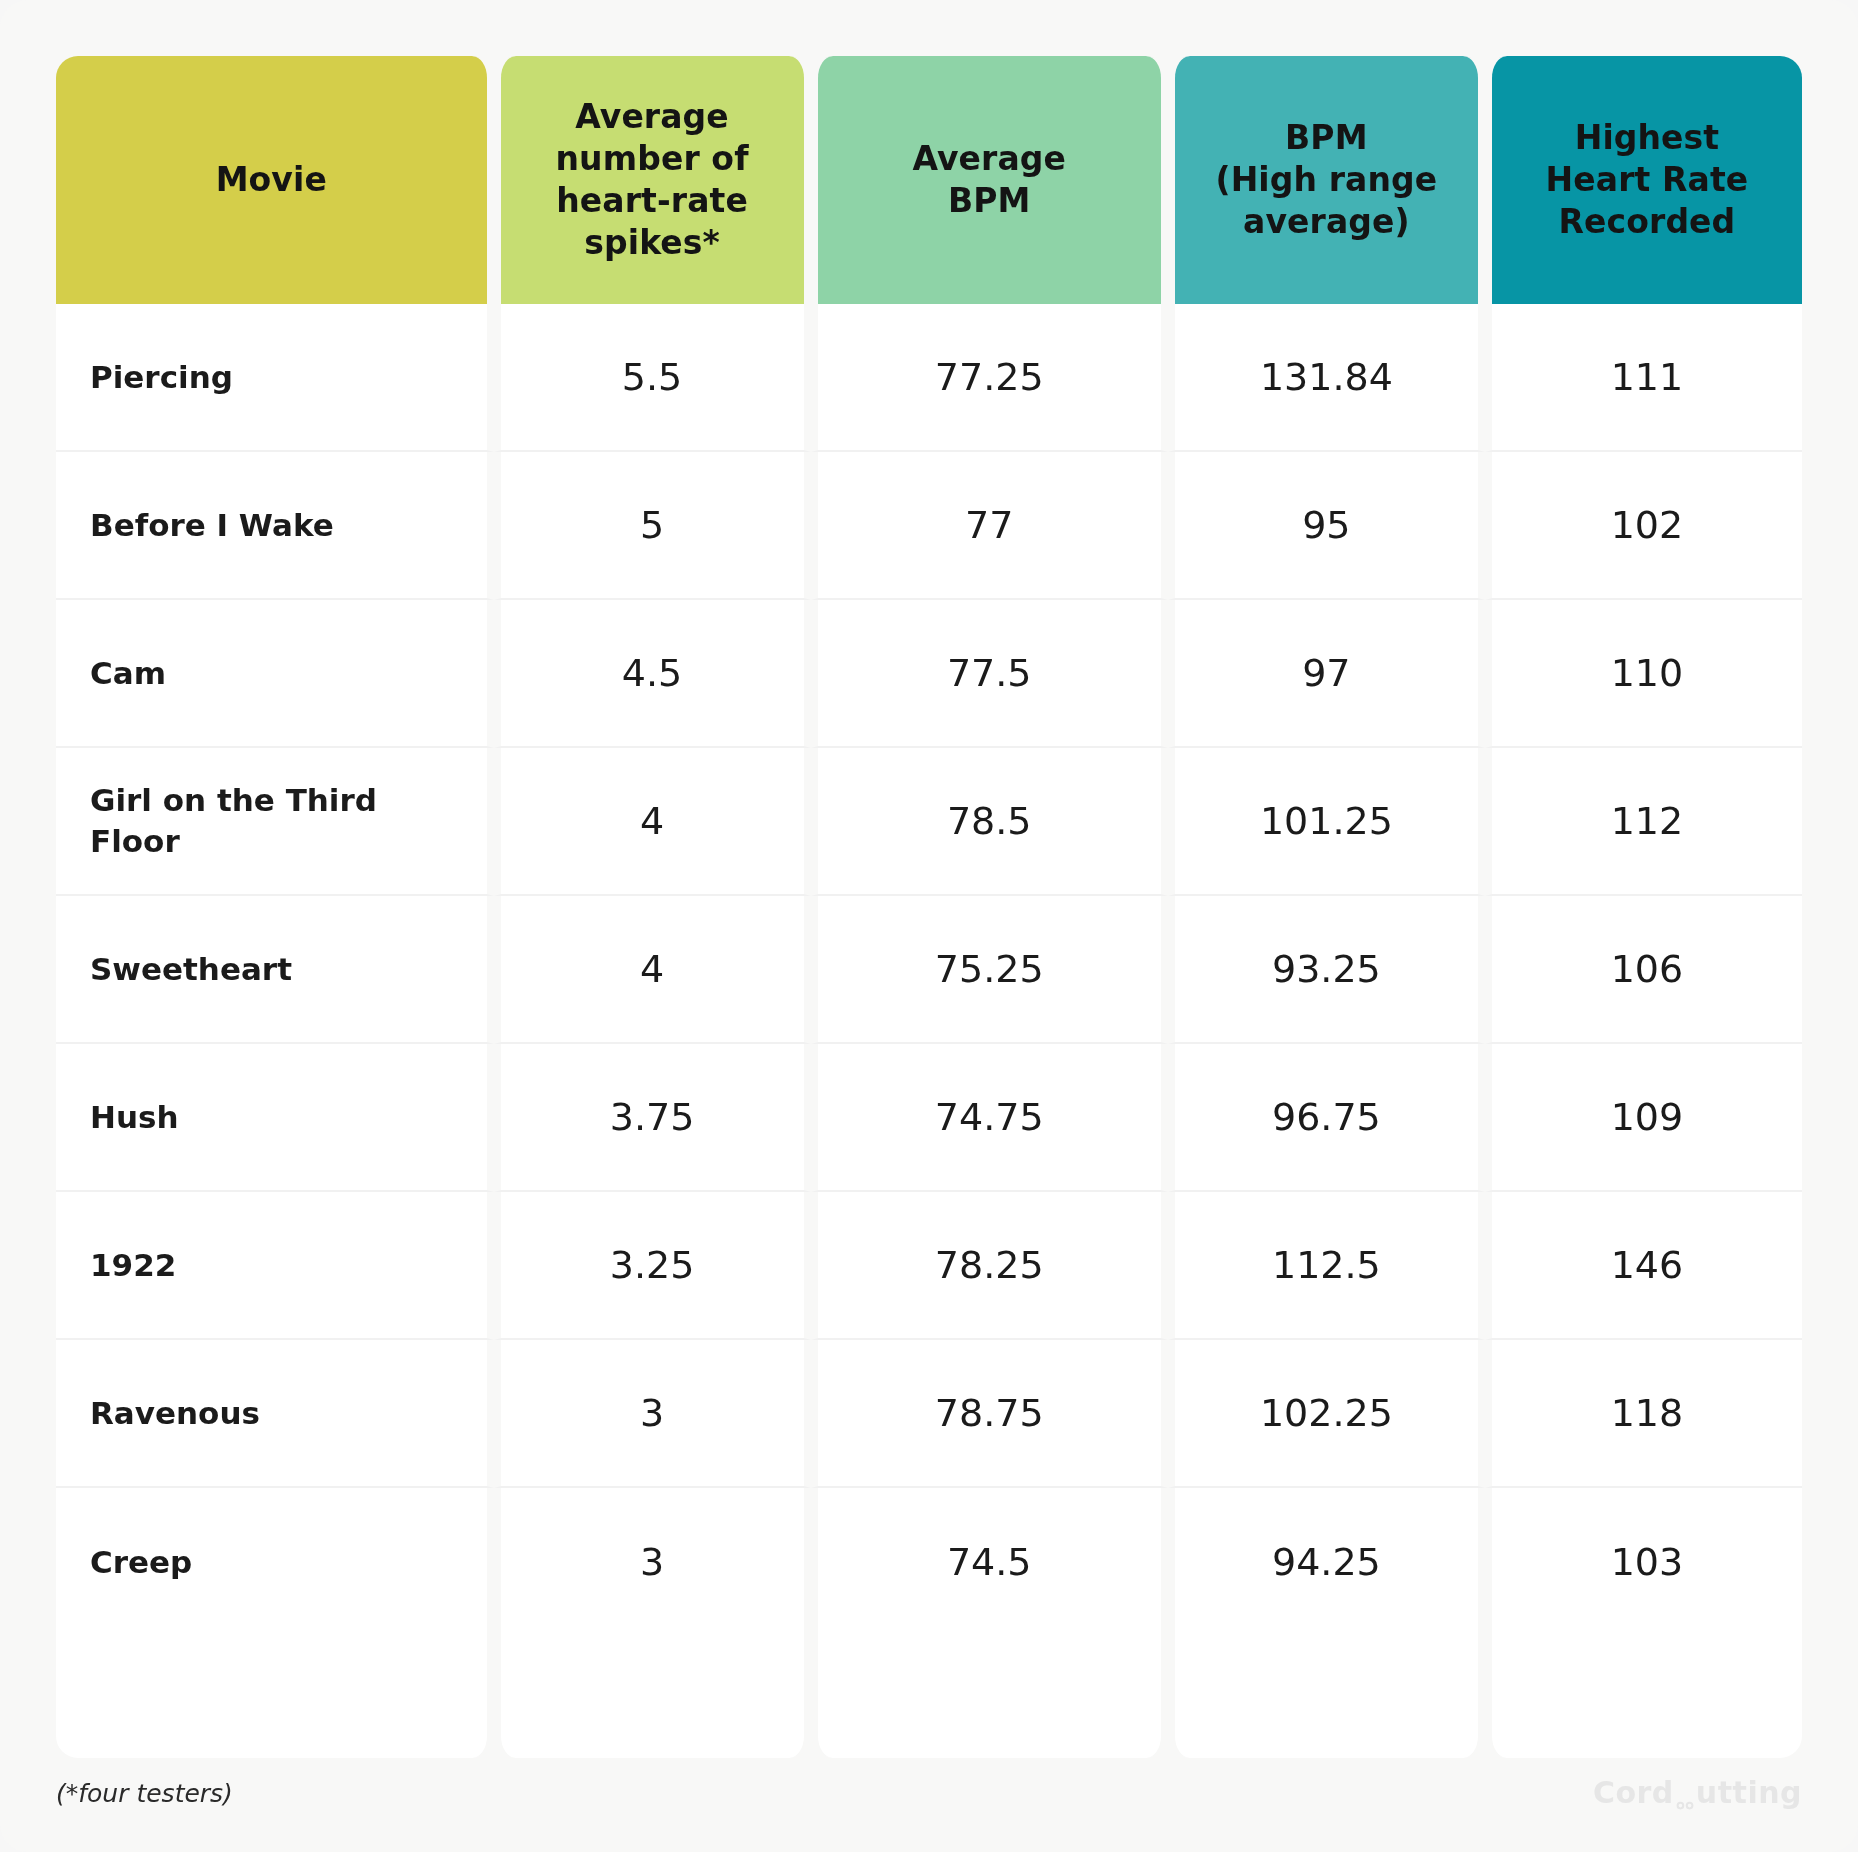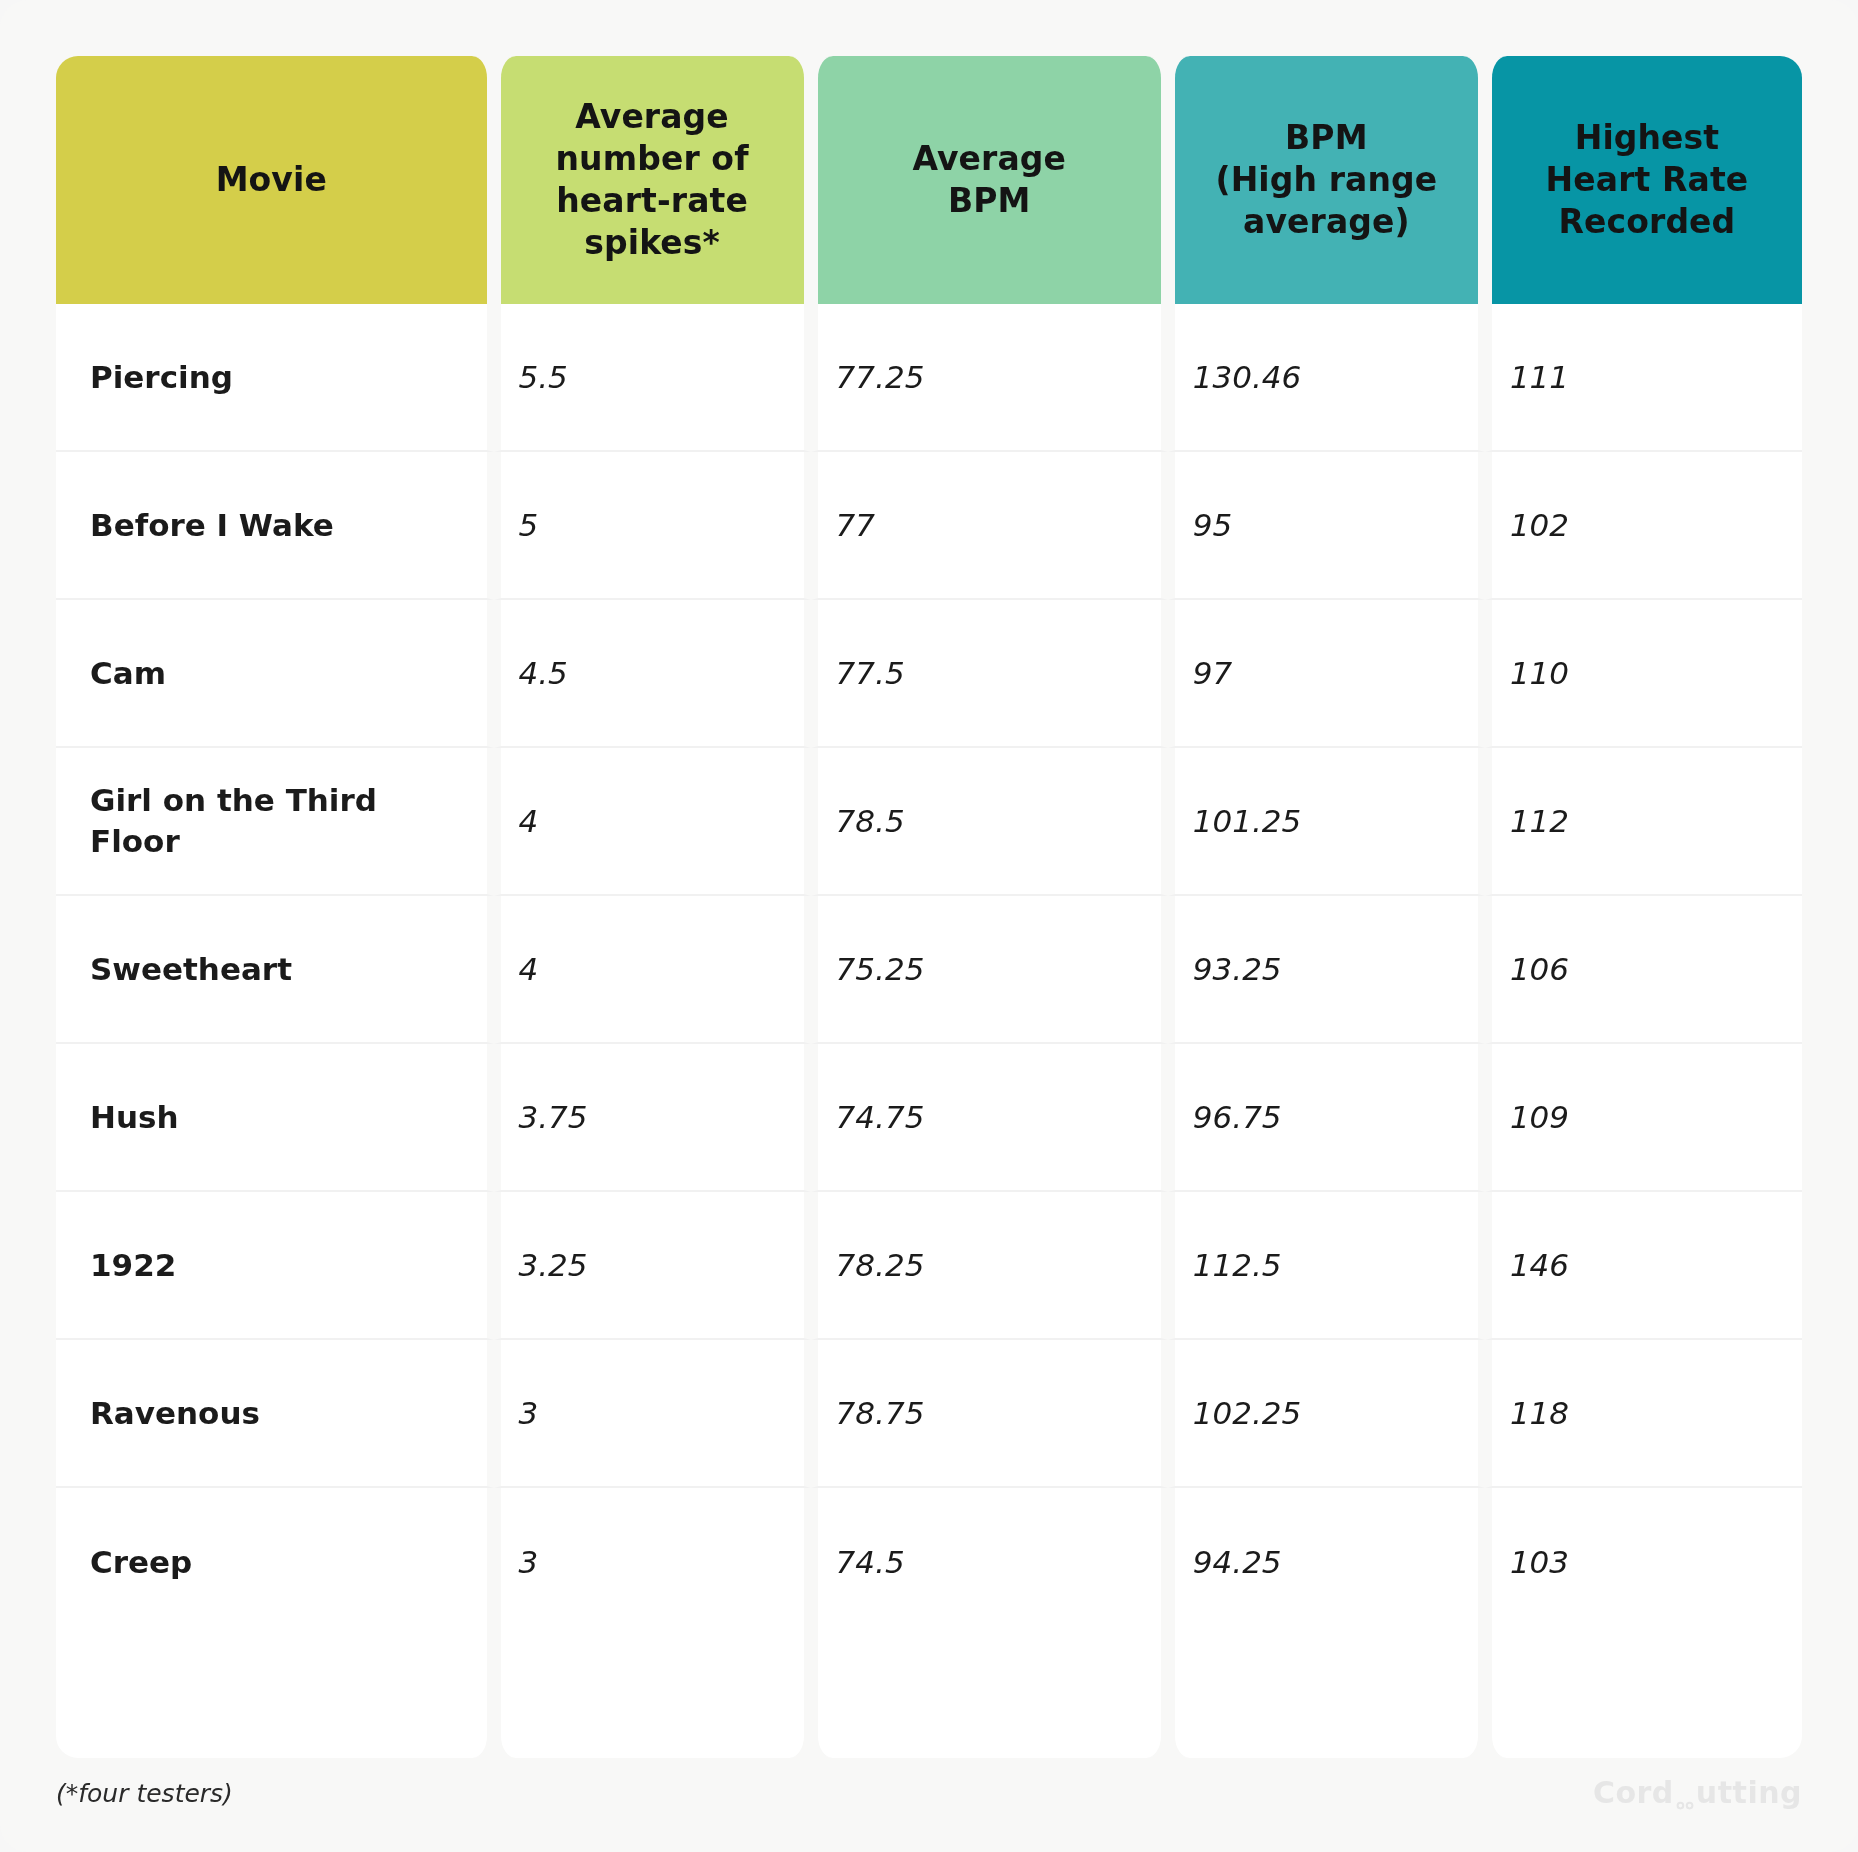--- a/index.html
+++ b/index.html
@@ -86,24 +86,23 @@
 
   tbody td.movie-cell {
     text-align: left;
     font-weight: 700;
     font-size: 31px;
     line-height: 1.32;
     padding-left: 34px;
   }
 
   tbody td.num-cell {
-    text-align: left;
+    text-align: center;
     font-weight: 400;
-    font-size: 31px;
-    font-style: italic;
+    font-size: 38px;
   }
 
   
   tbody tr.tall td { height: 178px; }
 
   
   tbody tr.spacer td {
     height: 122px;
     border-bottom: 0;
     border-bottom-left-radius: 22px;
@@ -164,21 +163,21 @@
           <th class="h-avg">Average<br>BPM</th>
           <th class="h-high">BPM<br>(High range<br>average)</th>
           <th class="h-peak">Highest<br>Heart Rate<br>Recorded</th>
         </tr>
       </thead>
       <tbody>
           <tr>
             <td class="movie-cell">Piercing</td>
             <td class="num-cell">5.5</td>
             <td class="num-cell">77.25</td>
-            <td class="num-cell">130.46</td>
+            <td class="num-cell">131.84</td>
             <td class="num-cell">111</td>
           </tr>
           <tr>
             <td class="movie-cell">Before I Wake</td>
             <td class="num-cell">5</td>
             <td class="num-cell">77</td>
             <td class="num-cell">95</td>
             <td class="num-cell">102</td>
           </tr>
           <tr>

